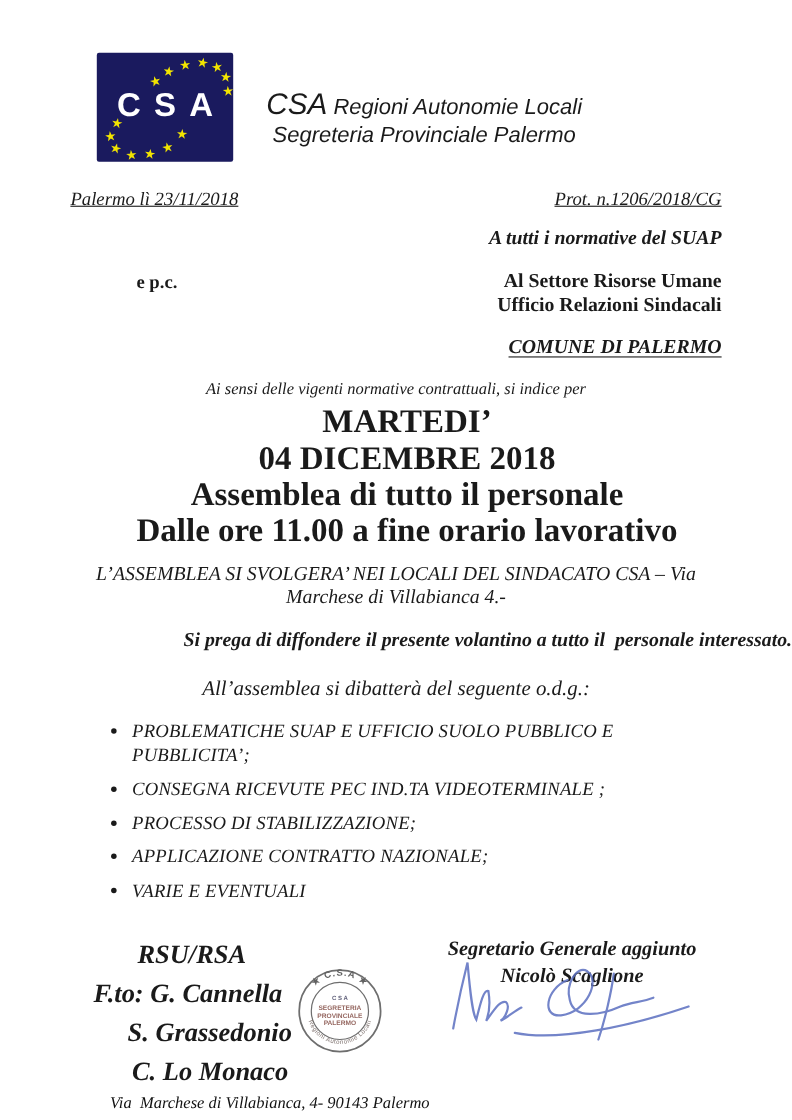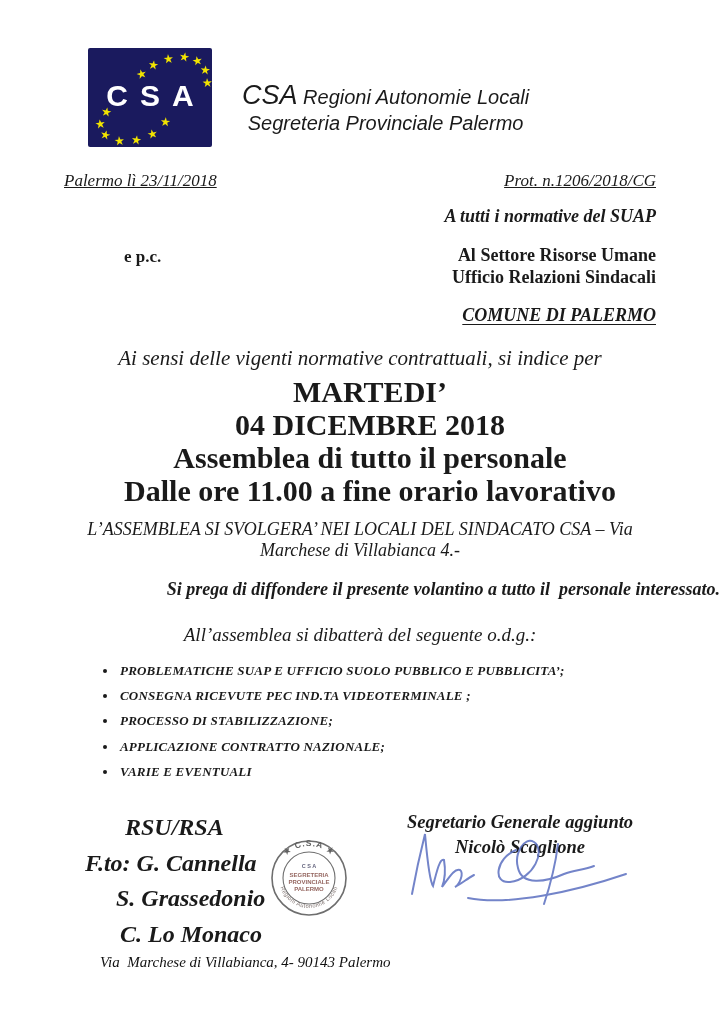--- a/index.html
+++ b/index.html
@@ -31,29 +31,29 @@
   .to-block{margin-top:14px;padding-right:64px;text-align:right;
             font-weight:bold;font-style:italic;font-size:18px;line-height:1.25;}
   .cc-block{position:relative;margin-top:16px;padding-right:64px;text-align:right;
             font-weight:bold;font-size:18px;line-height:1.25;}
   .cc-label{position:absolute;left:124px;top:2px;font-size:17px;}
   .comune{margin-top:16px;padding-right:64px;text-align:right;
           font-weight:bold;font-style:italic;font-size:18px;}
   .comune span{text-decoration:underline;text-underline-offset:3px;}
 
   
-  .intro{margin-top:20px;text-align:center;font-style:italic;font-size:21px;}
+  .intro{margin-top:20px;text-align:center;font-style:italic;font-size:15px;}
   .headline{margin-top:4px;text-align:center;font-weight:bold;font-size:30px;line-height:1.1;padding-left:20px;}
   .location{margin-top:12px;text-align:center;font-style:italic;font-size:18px;line-height:1.2;}
   .note{text-align:right;font-weight:bold;font-style:italic;font-size:18px;margin-top:17px;}
   .agenda-intro{margin-top:24px;text-align:center;font-style:italic;font-size:19px;}
 
   
   ul.agenda{margin:16px 0 0 118px;padding:0;width:520px;list-style:disc;}
-  ul.agenda li{font-weight:bold;font-style:italic;font-size:13px;line-height:1.33;
+  ul.agenda li{font-weight:normal;font-style:italic;font-size:17px;line-height:1.33;
                margin-bottom:8px;padding-left:2px;letter-spacing:.2px;}
 
   
   .sign{position:relative;margin-top:26px;height:124px;}
   .sign-left{position:absolute;left:85px;top:4px;font-weight:bold;font-style:italic;font-size:24px;line-height:1.48;}
   .sl-title{margin-left:40px;}
   .sl-n2{margin-left:31px;}
   .sl-n3{margin-left:35px;}
   .stamp{position:absolute;left:268px;top:26px;opacity:.8;}
   .sign-right{position:absolute;left:392px;top:4px;width:256px;text-align:center;

